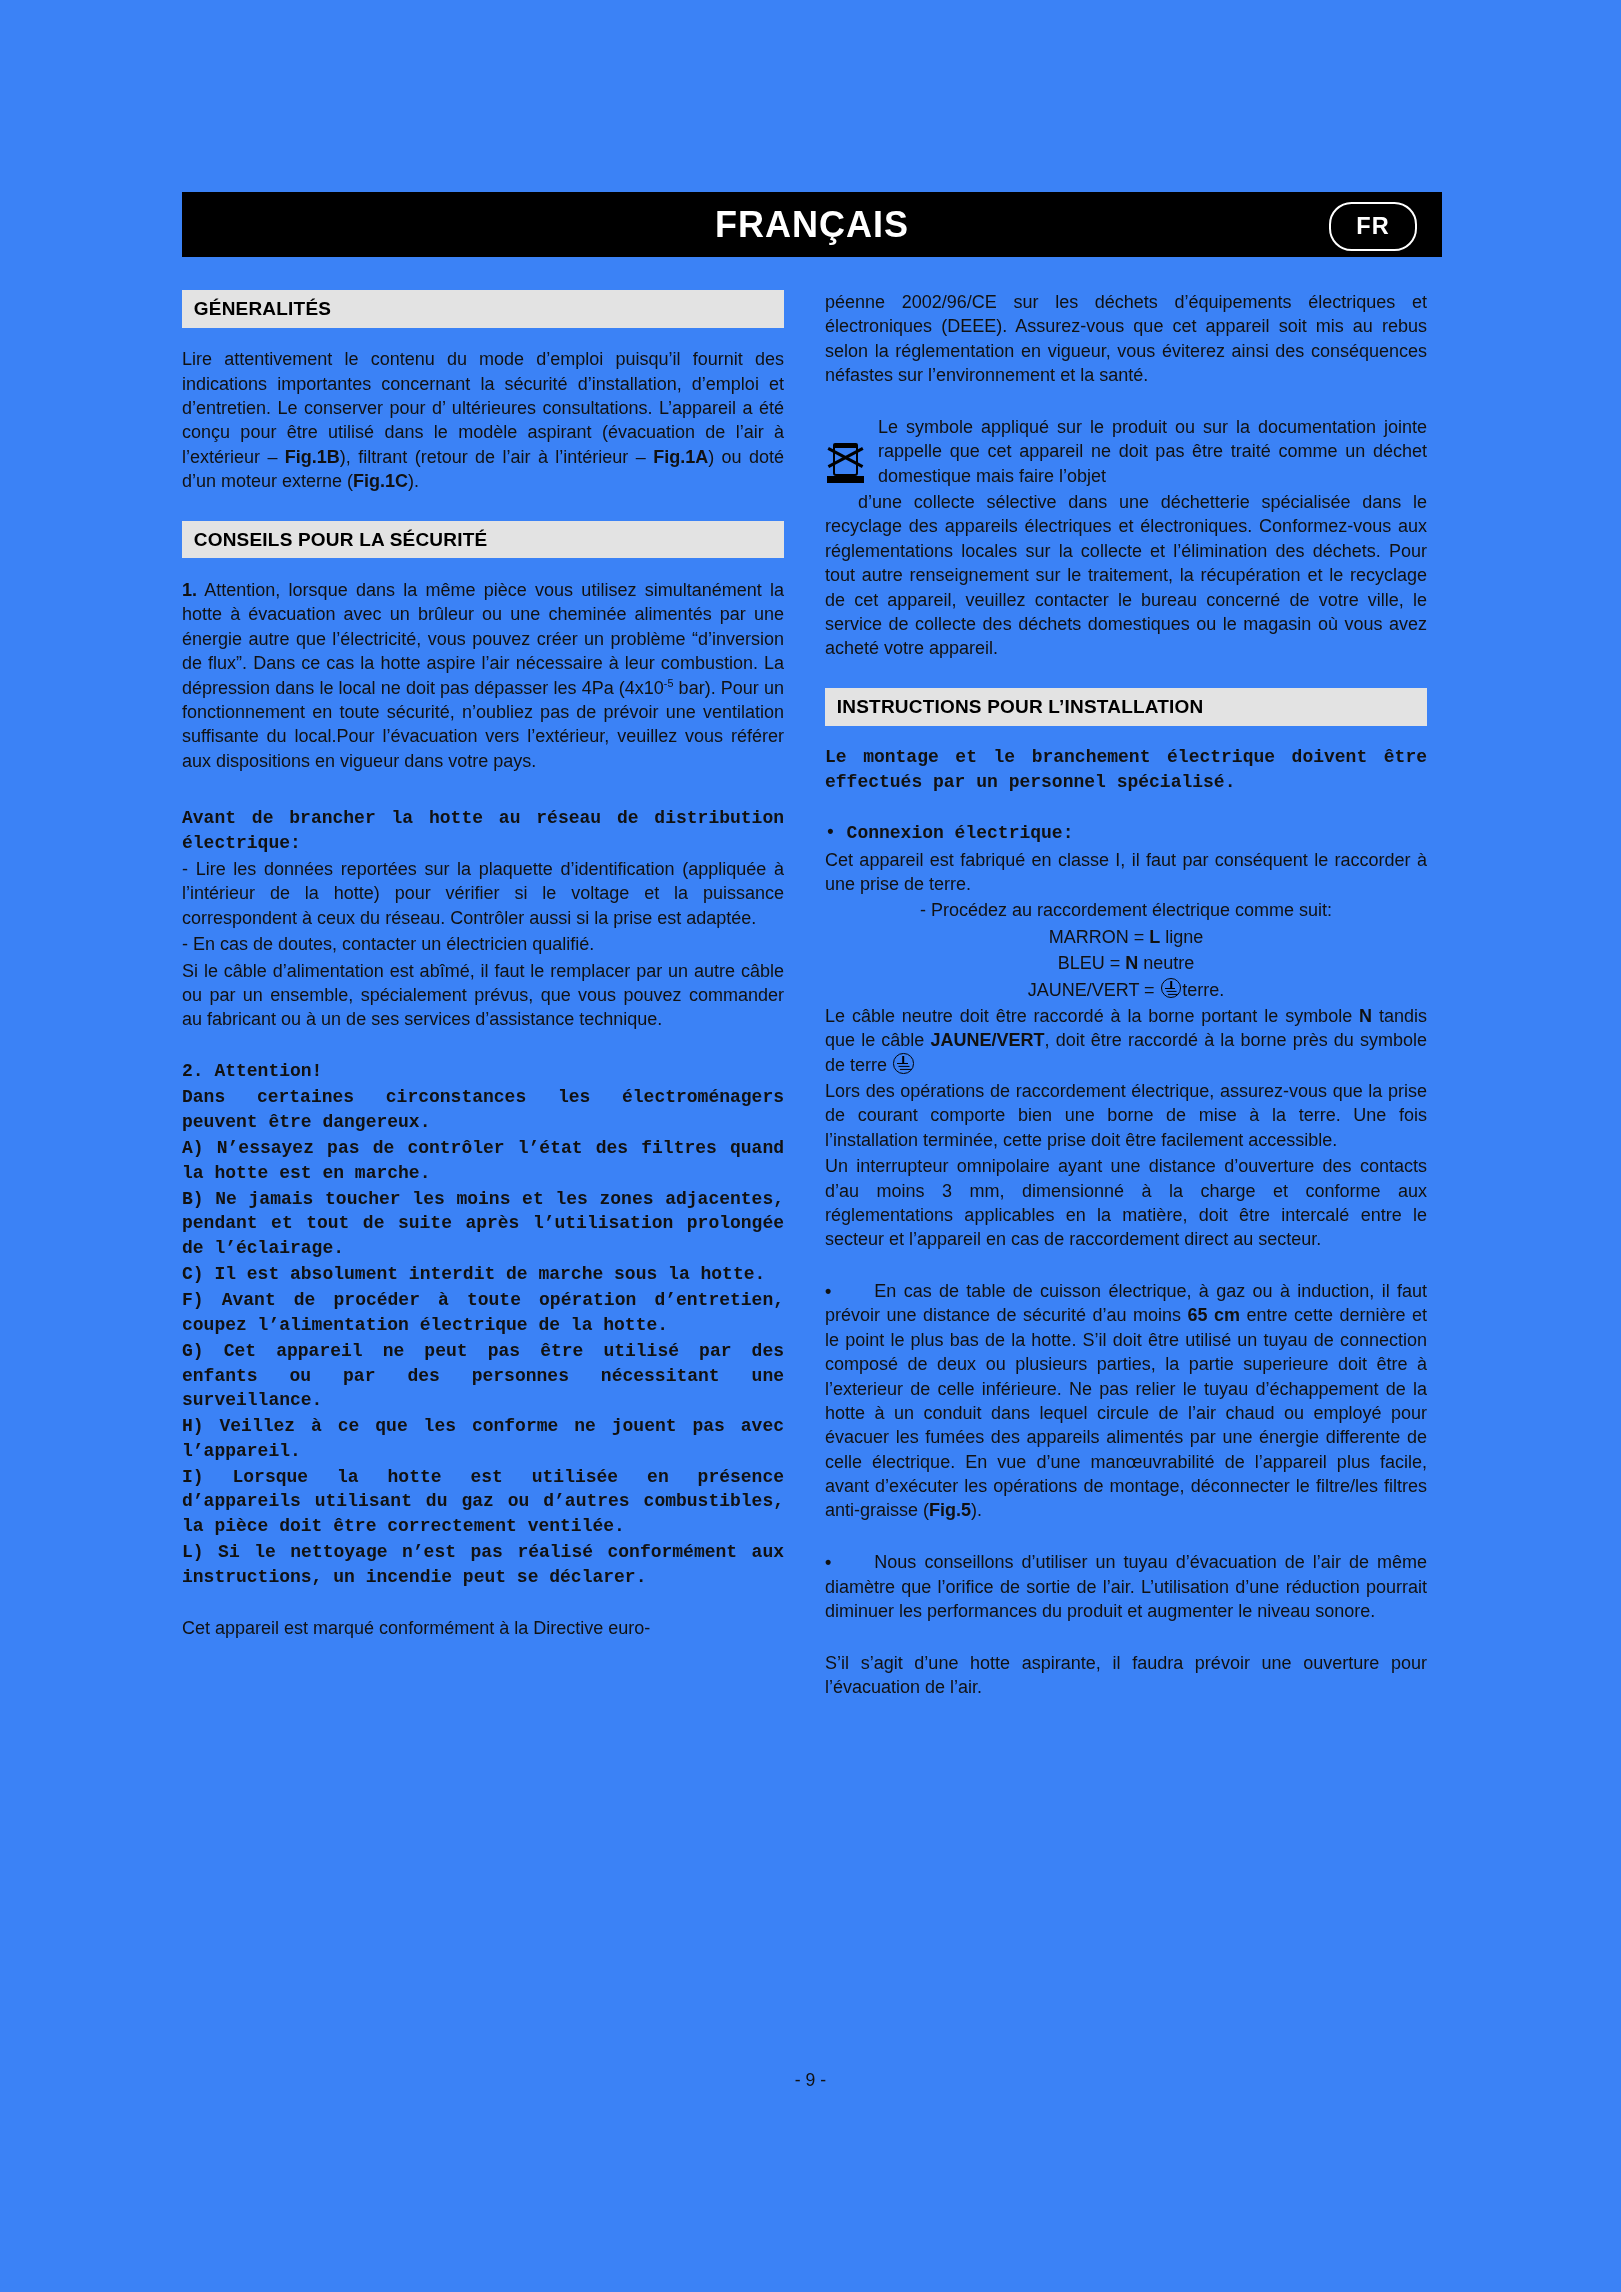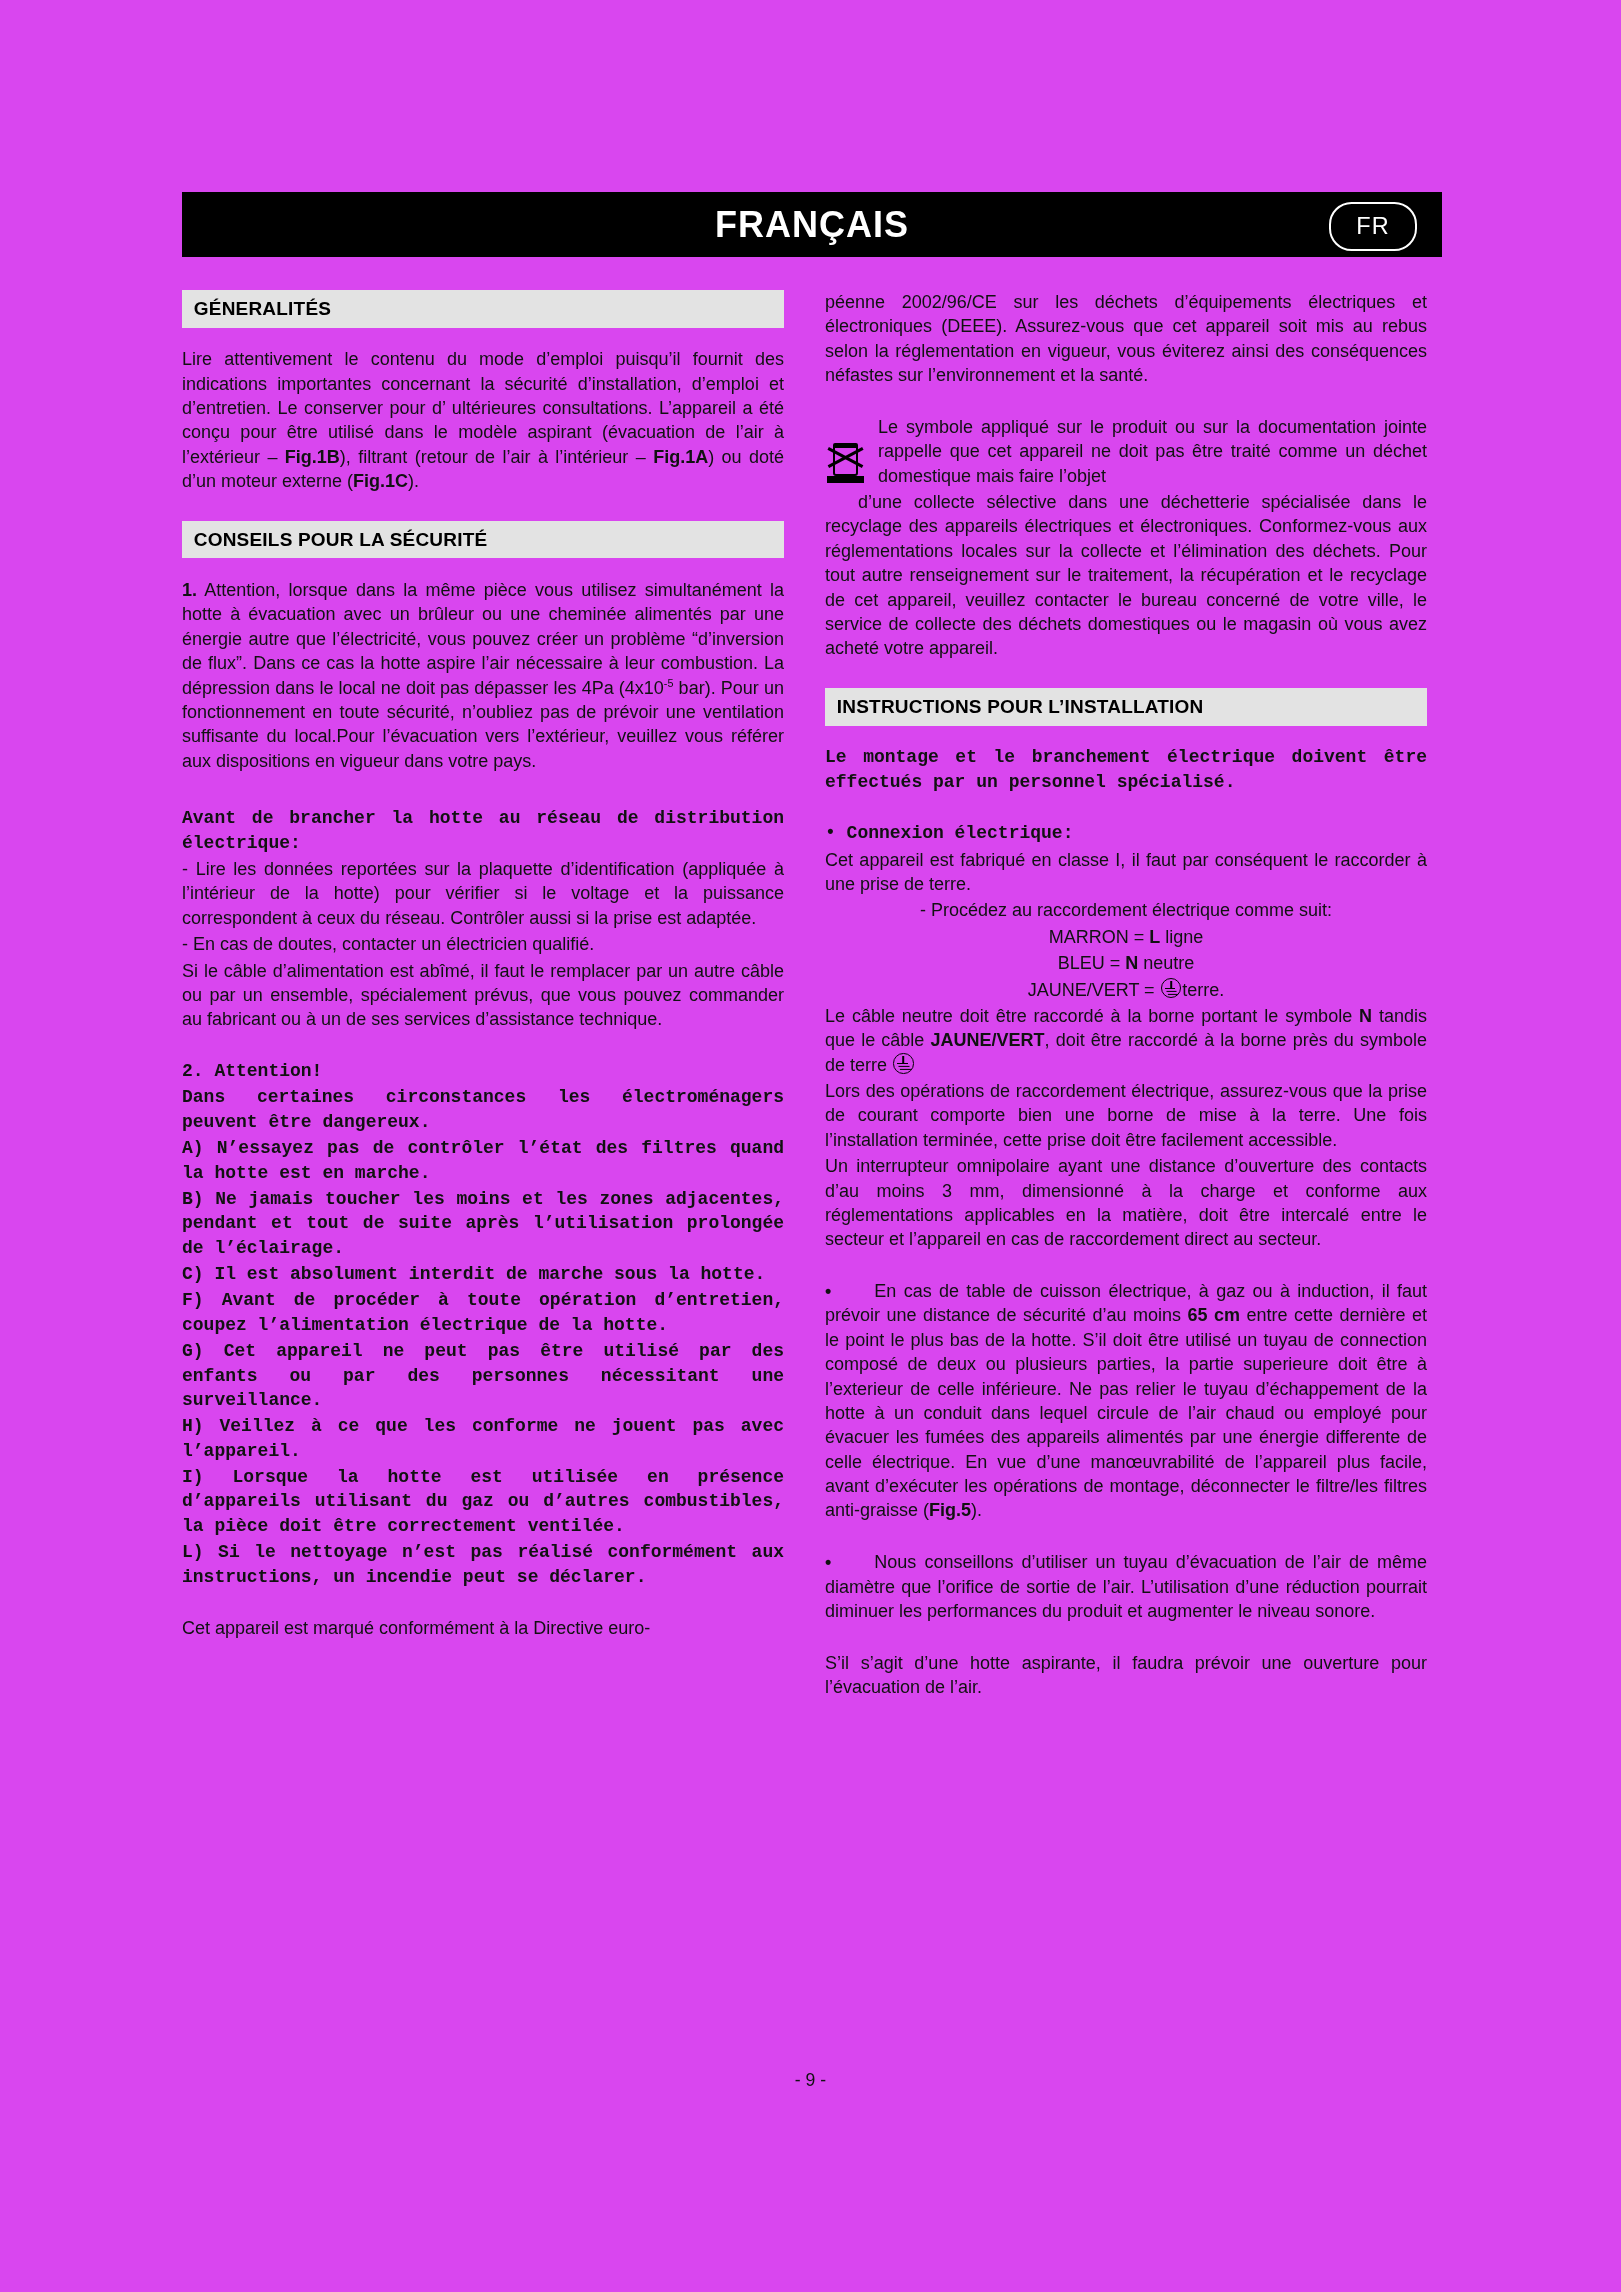--- a/index.html
+++ b/index.html
@@ -13,21 +13,21 @@
     font-family: "Liberation Sans", sans-serif;
     color: #111111;
     position: relative;
     overflow: hidden;
   }
   .page {
     position: absolute;
     left: 0; top: 0;
     width: 1621px;
     height: 2293px;
-    background: #d946ef;
+    background: #3b82f6;
   }
   
   .header-band {
     position: absolute;
     left: 182px;
     top: 192px;
     width: 1260px;
     height: 65px;
     background: #000000;
   }
@@ -47,21 +47,21 @@
   .lang-badge {
     position: absolute;
     left: 1329px;
     top: 202px;
     width: 84px;
     height: 45px;
     border: 2.9px solid #ffffff;
     border-radius: 22.5px;
     color: #ffffff;
     font-size: 23.5px;
-    font-weight: normal;
+    font-weight: bold;
     text-align: center;
     line-height: 45px;
     letter-spacing: 1px;
   }
 
   
   .col {
     position: absolute;
     top: 290px;
     width: 602px;

